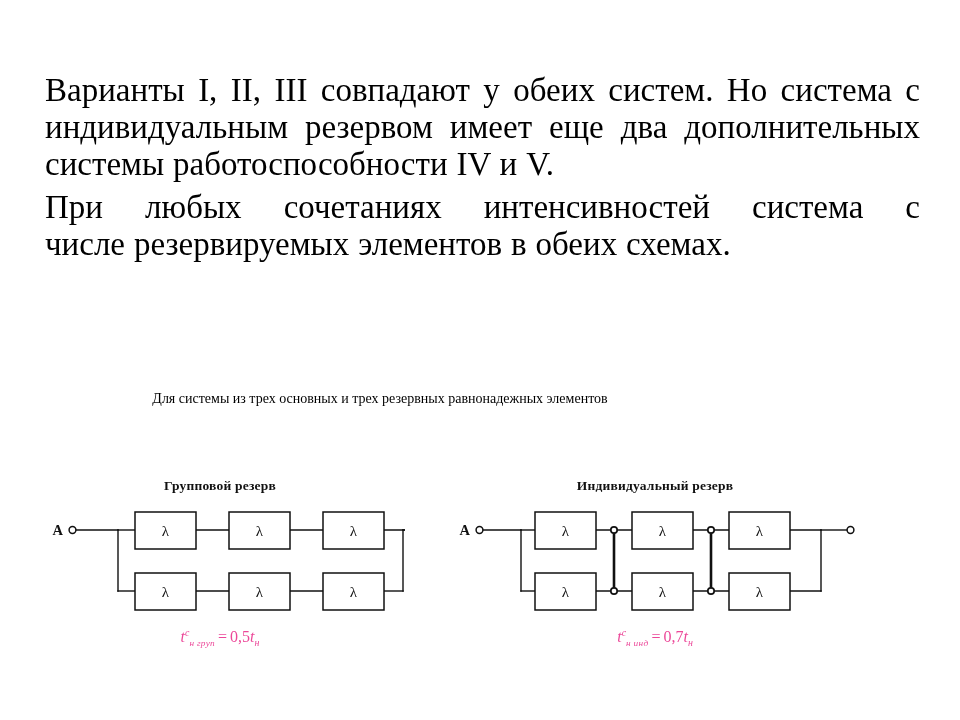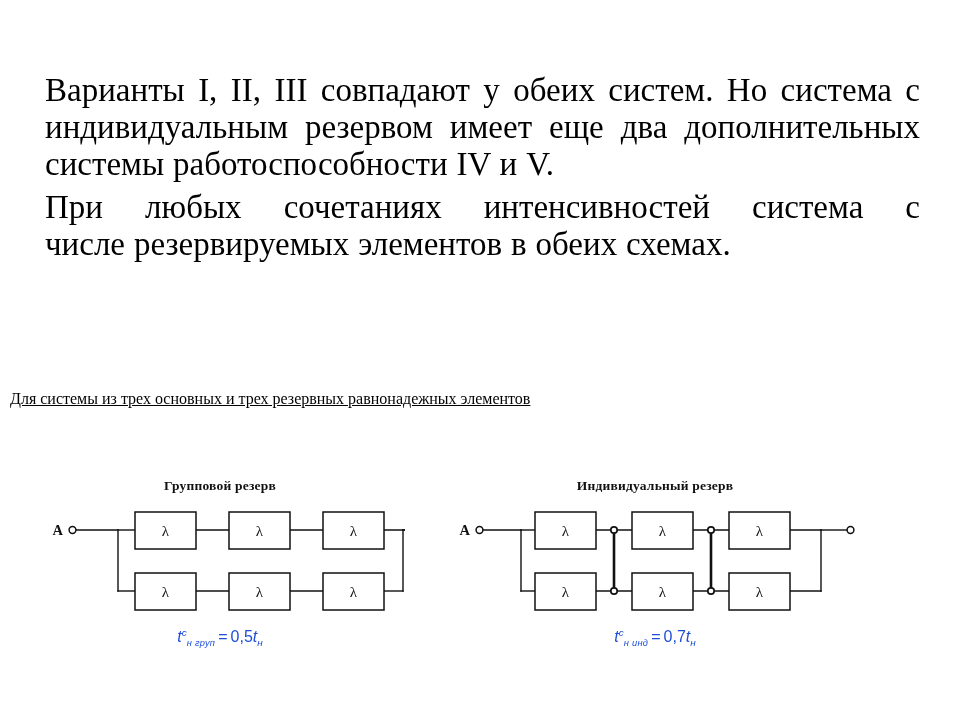--- a/index.html
+++ b/index.html
@@ -45,24 +45,23 @@
 
   
   .sub-body {
     position: absolute;
     left: 10px;
     top: 385px;
     width: 740px;
   }
   .sub-line {
     display: block;
-    font-size: 16px;
+    font-size: 14px;
     line-height: 27px;
-    text-align: left;
-    text-decoration: underline;
+    text-align: center;
   }
 
   
   .diagrams {
     position: absolute;
     left: 0;
     top: 472px;
     width: 960px;
     height: 215px;
   }
@@ -89,24 +88,24 @@
     position: absolute;
     top: 26px;
     left: 0;
   }
   .diagram-formula {
     position: absolute;
     top: 155px;
     left: 0;
     width: 100%;
     text-align: center;
-    font-family: Liberation Sans, sans-serif;
+    font-family: Liberation Serif, serif;
     font-style: italic;
     font-size: 16px;
-    color: #1d4ed8;
+    color: #ec4899;
   }
   .diagram.right .diagram-formula { top: 155px; }
 
   .frm { white-space: nowrap; }
   .frm sup, .frm sub {
     font-size: 0.62em;
     font-style: italic;
   }
   .frm sup { vertical-align: super; }
   .frm sub { vertical-align: sub; }

